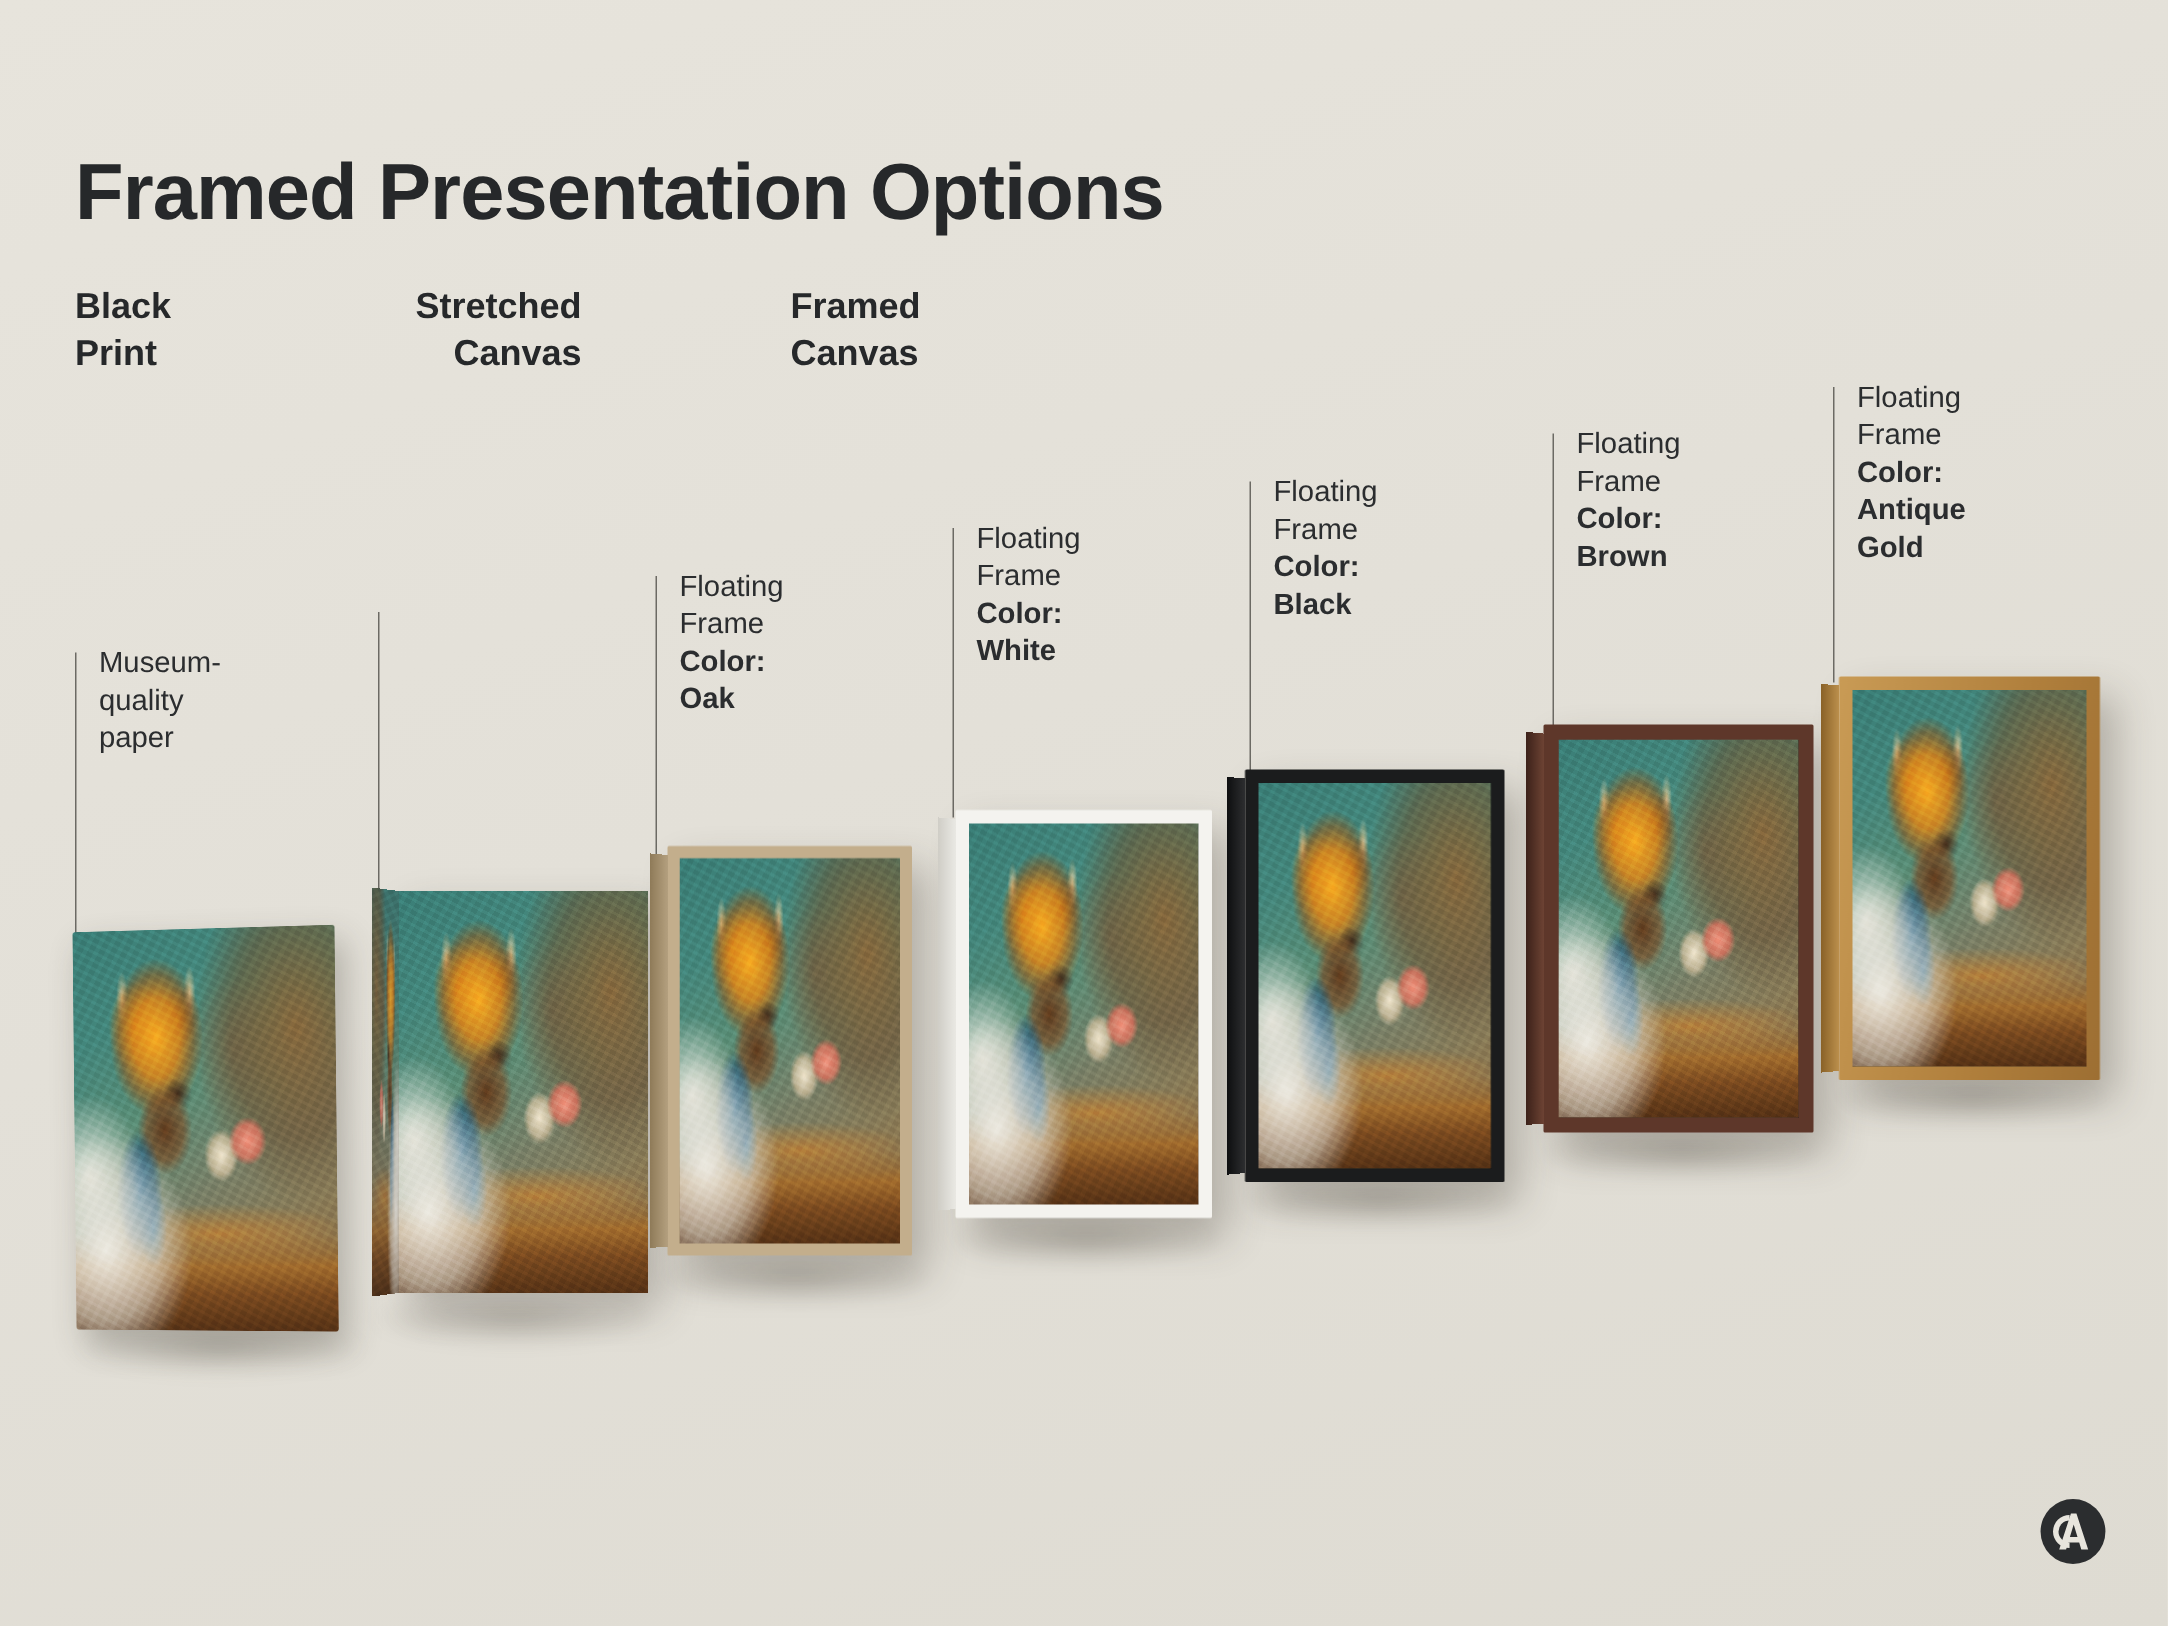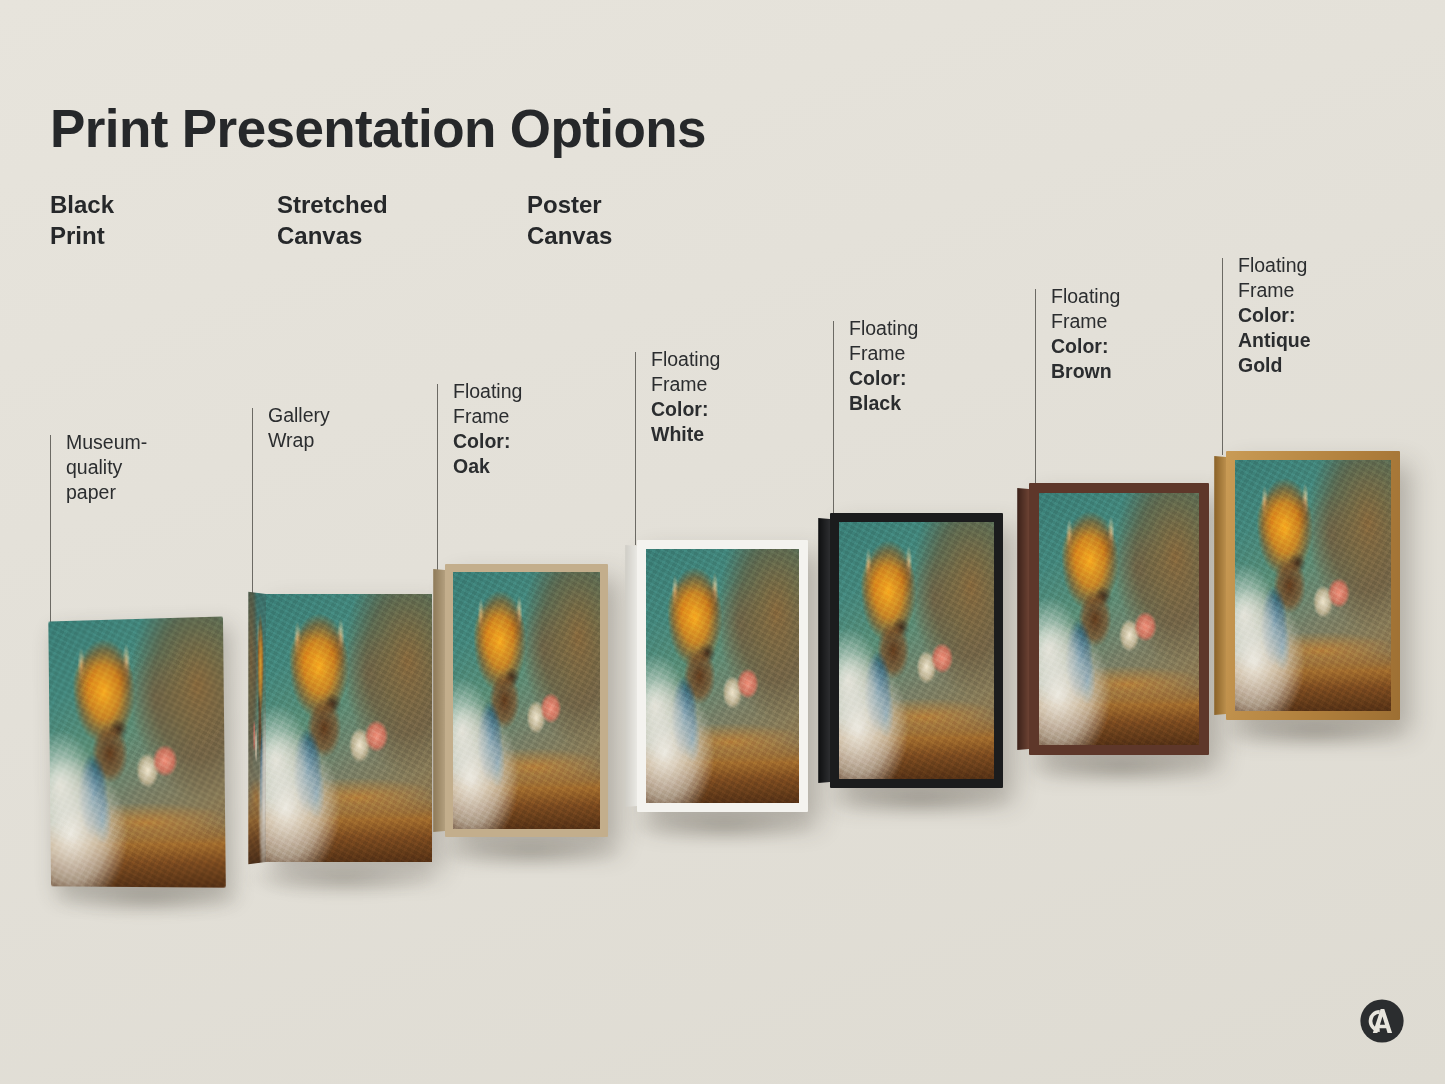--- a/index.html
+++ b/index.html
@@ -157,43 +157,41 @@
     background: radial-gradient(ellipse at center, rgba(70,64,52,.28) 0%, rgba(70,64,52,0) 72%);
     filter: blur(6px);
     pointer-events: none;
   }
 </style>
 </head>
 <body>
 
 <div id="stage">
 
-  <div class="page-title">Print Presentation Options</div>
+  <div class="page-title">Framed Presentation Options</div>
 
   <div class="cat-head" style="left:50px; top:190px;">Black
 Print</div>
-  <div class="cat-head" style="left:277px; top:190px;">Stretched
+  <div class="cat-head" style="left:277px; top:190px;text-align:right;">Stretched
 Canvas</div>
-  <div class="cat-head" style="left:527px; top:190px;">Poster
+  <div class="cat-head" style="left:527px; top:190px;">Framed
 Canvas</div>
 
   <div class="callout" style="left:50px; top:435px;">
     <div class="rule" style="height:190px;"></div>
     <div class="ctext">
       <div class="c-line">Museum-
 quality
 paper</div>
     </div>
   </div>
 
   <div class="callout" style="left:252px; top:408px;">
     <div class="rule" style="height:198px;"></div>
     <div class="ctext">
-      <div class="c-line">Gallery
-Wrap</div>
     </div>
   </div>
 
   <div class="callout" style="left:437px; top:384px;">
     <div class="rule" style="height:186px;"></div>
     <div class="ctext">
       <div class="c-line">Floating
 Frame</div>
       <div class="c-line bold">Color:
 Oak</div>

